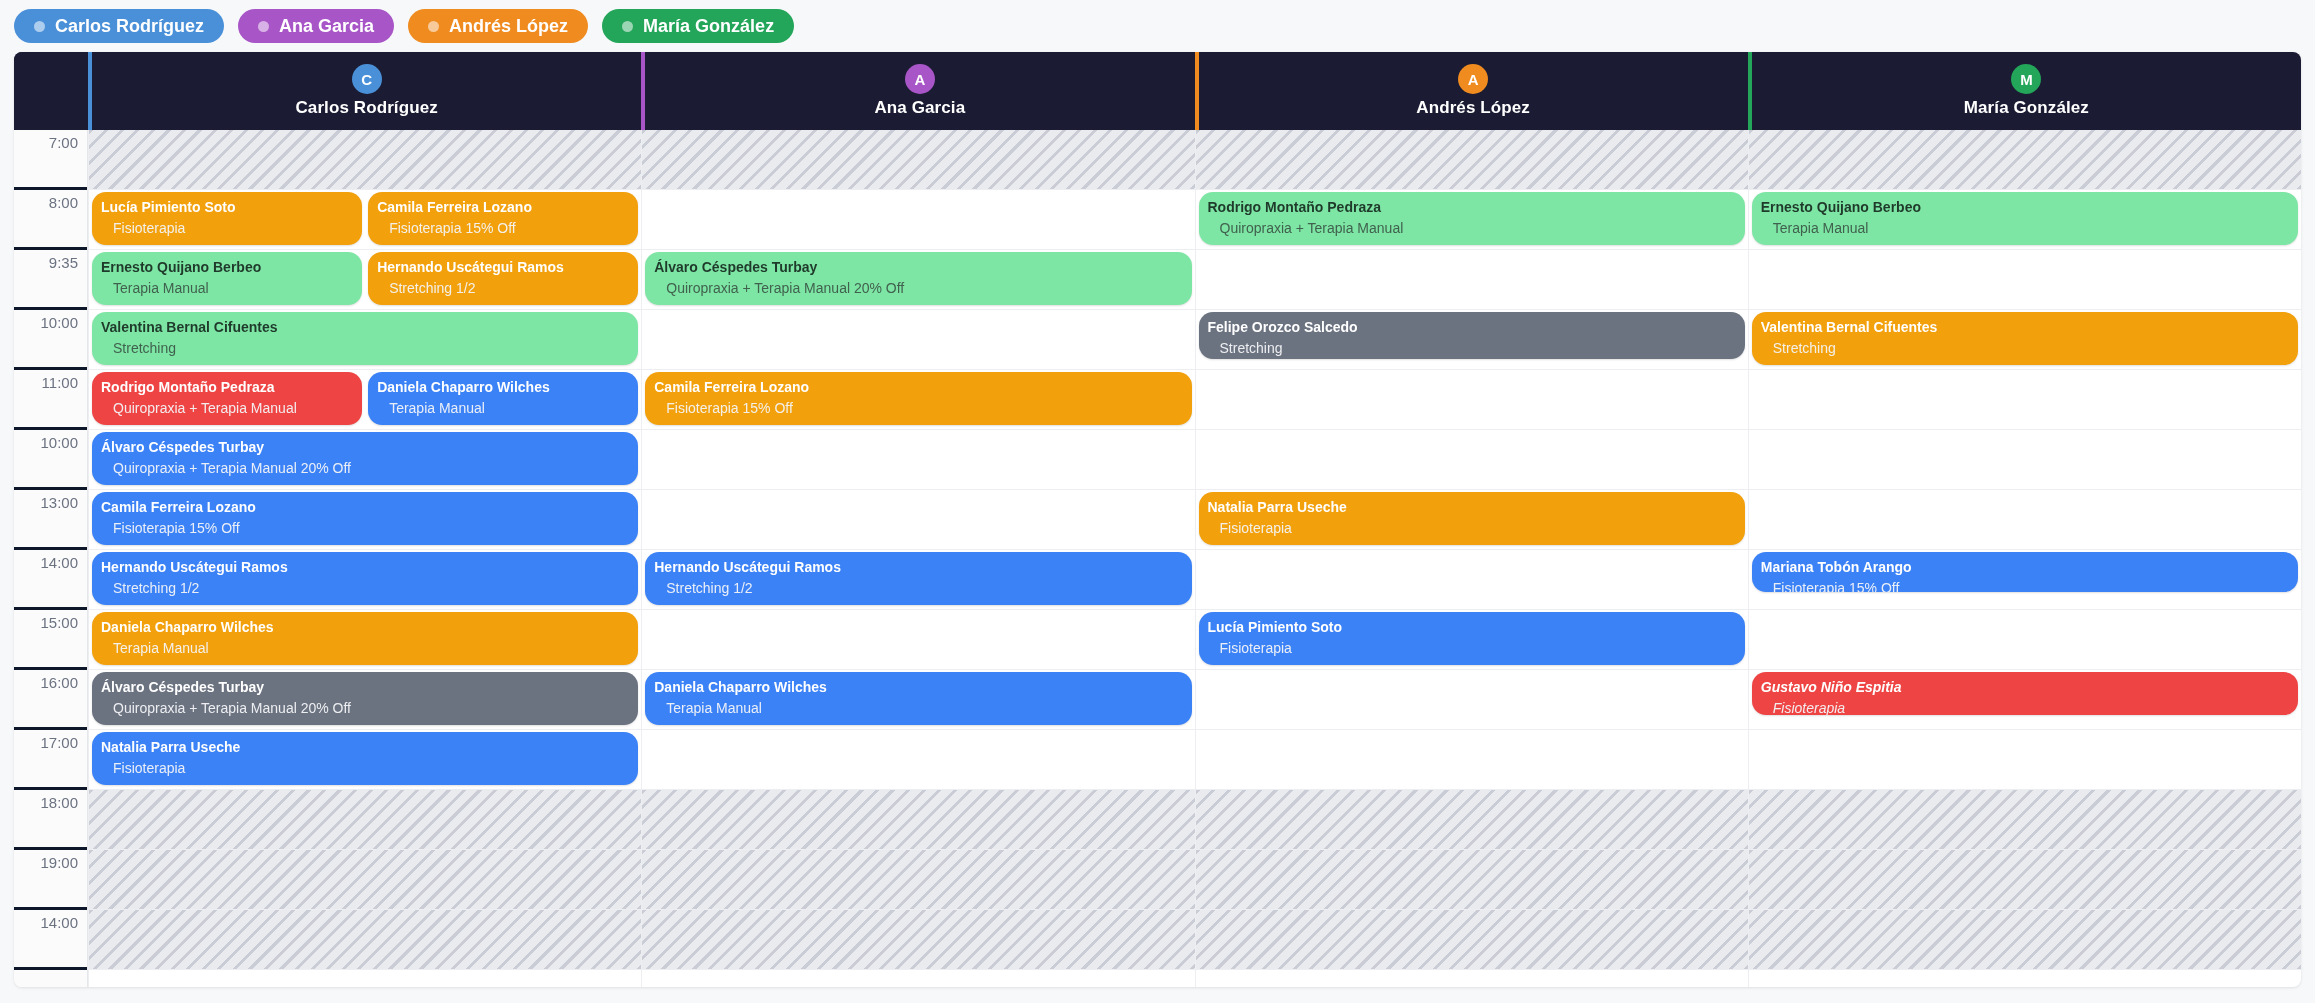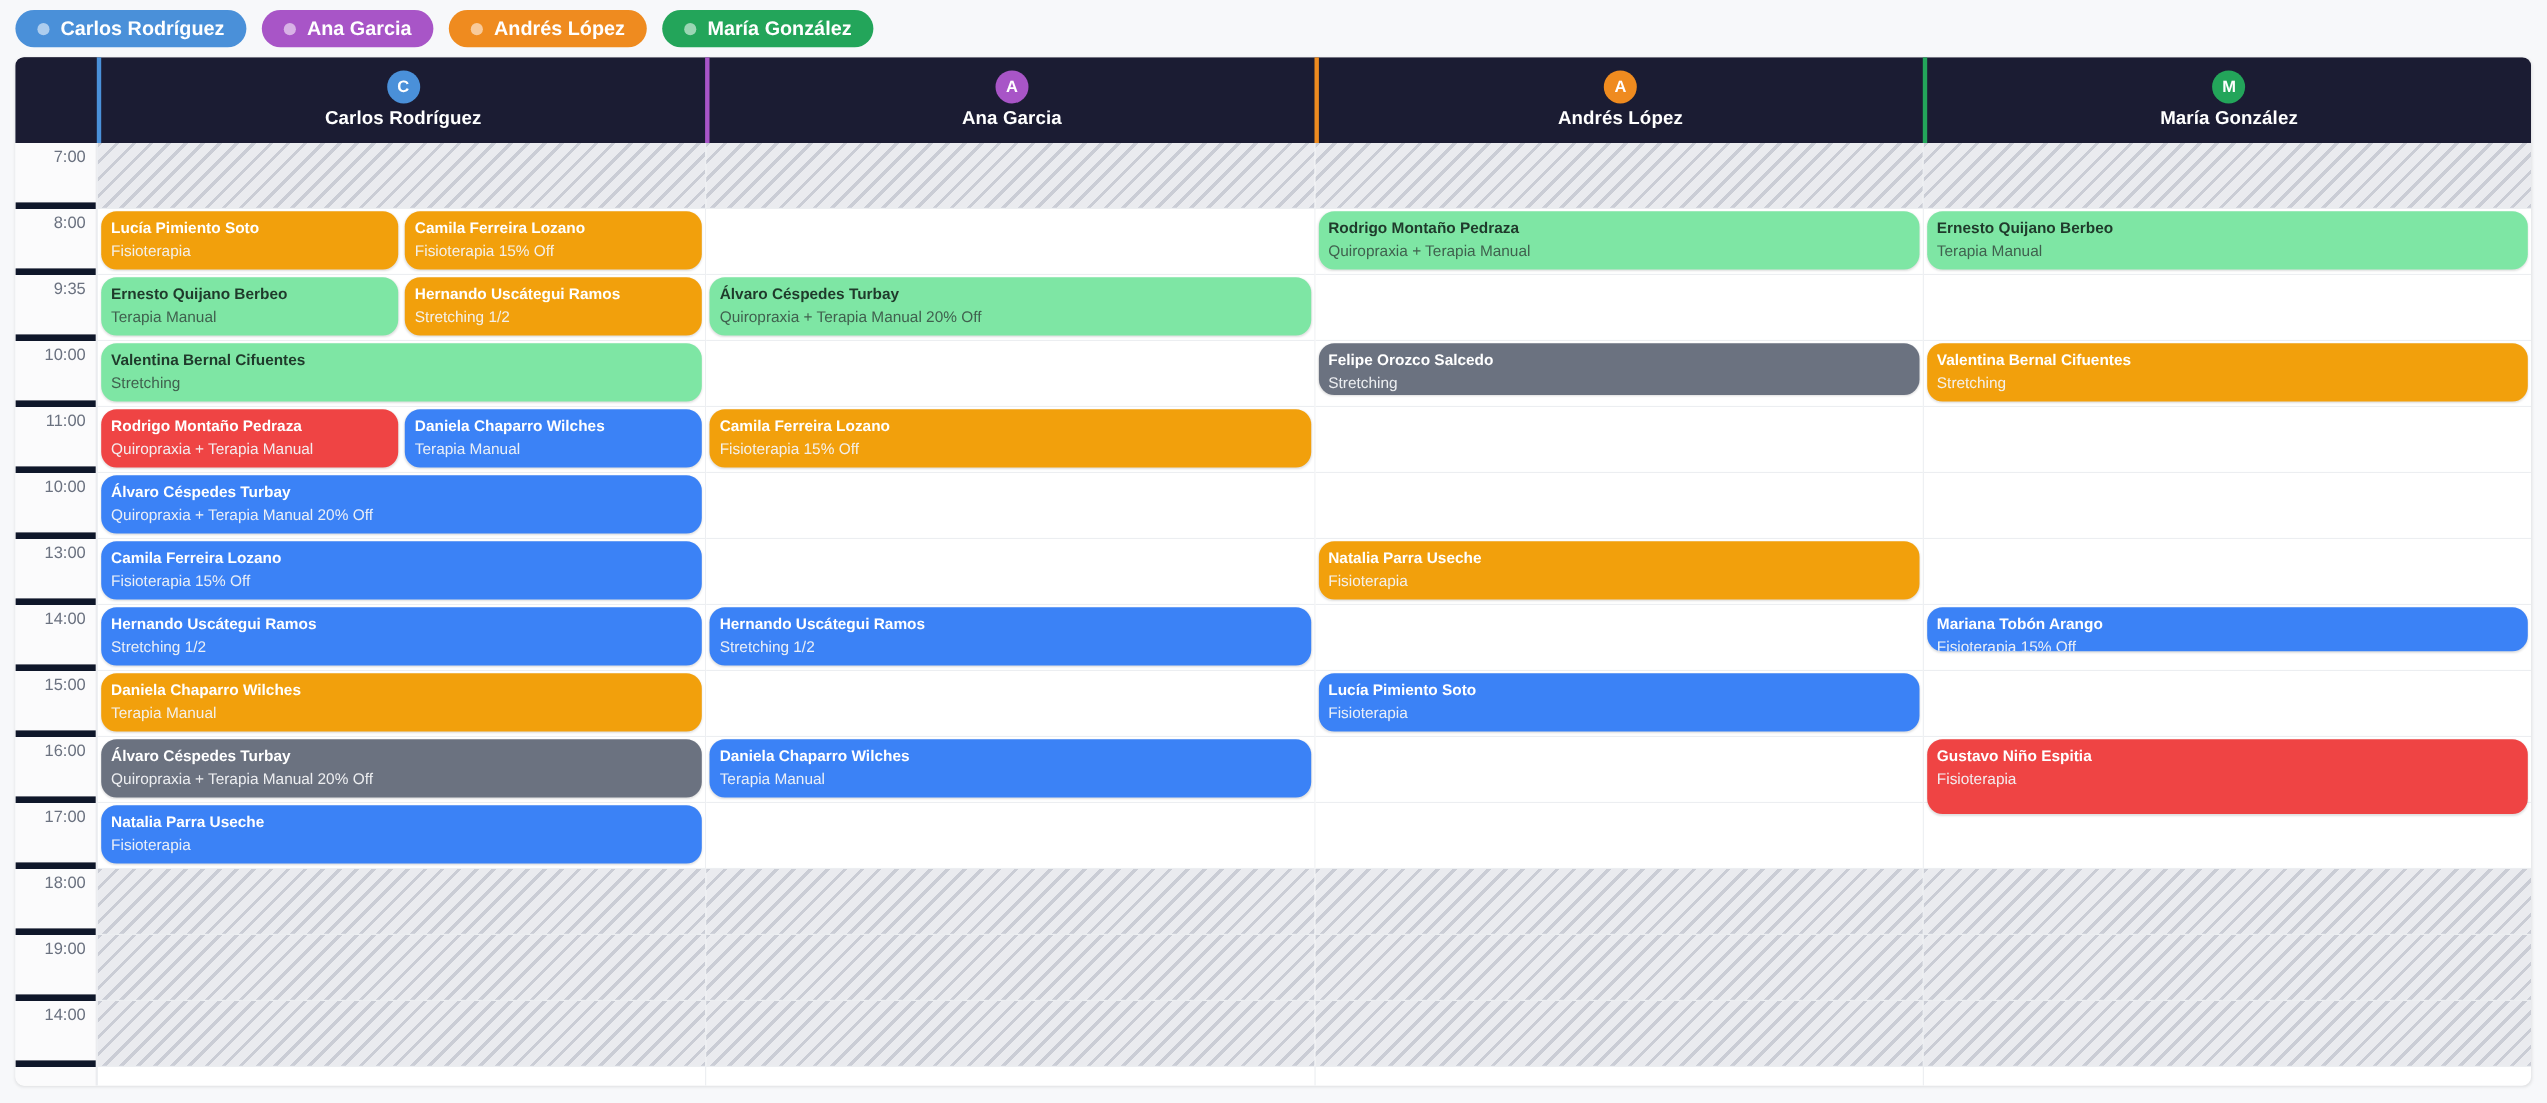--- a/index.html
+++ b/index.html
@@ -98,21 +98,21 @@
   }
   .gutter {
     flex: 0 0 74px;
     background: #fbfbfc;
     position: relative;
     border-right: 1px solid #e6e7eb;
   }
   .gutter .slot {
     height: 60px;
     position: relative;
-    border-bottom: 6px solid #0f172a;
+    border-bottom: 3px solid #0f172a;
   }
   .gutter .slot span {
     position: absolute;
     right: 9px;
     top: 4px;
     font-size: 15px;
     color: #6b7280;
     white-space: nowrap;
   }
 
@@ -157,20 +157,21 @@
     margin-bottom: 5px;
   }
   .ev .ev-sub {
     display: block;
     font-size: 14px;
     font-weight: normal;
     white-space: nowrap;
     overflow: hidden;
     text-overflow: ellipsis;
     opacity: .95;
+    margin-left: 12px;
   }
   .ev.light { color: #ffffff; }
   .ev.light .ev-sub { color: #f4f5f7; }
   .ev.dark  { color: #1f3a2b; }
   .ev.dark .ev-sub { color: #3d5a4a; }
 </style>
 </head>
 <body>
 
 <div class="chipbar" id="chipbar">
@@ -414,21 +415,21 @@
             <span class="ev-sub">Terapia Manual</span>
           </div>
           <div class="ev light" style="background: rgb(242, 160, 12); top: 182px; height: 53px; left: calc(0% + 3px); width: calc(100% - 6px);">
             <span class="ev-title">Valentina Bernal Cifuentes</span>
             <span class="ev-sub">Stretching</span>
           </div>
           <div class="ev light" style="background: rgb(59, 130, 246); top: 422px; height: 40px; left: calc(0% + 3px); width: calc(100% - 6px);">
             <span class="ev-title">Mariana Tobón Arango</span>
             <span class="ev-sub">Fisioterapia 15% Off</span>
           </div>
-          <div class="ev light" style="background: rgb(239, 68, 68); top: 542px; height: 68px; left: calc(0% + 3px); width: calc(100% - 6px);">
+          <div class="ev light" style="background: rgb(239, 68, 68); top: 542px; height: 43px; left: calc(0% + 3px); width: calc(100% - 6px); font-style: italic;">
             <span class="ev-title">Gustavo Niño Espitia</span>
             <span class="ev-sub">Fisioterapia</span>
           </div>
         </div>
       </div>
   </div>
 
 </div>
 
 </body></html>

